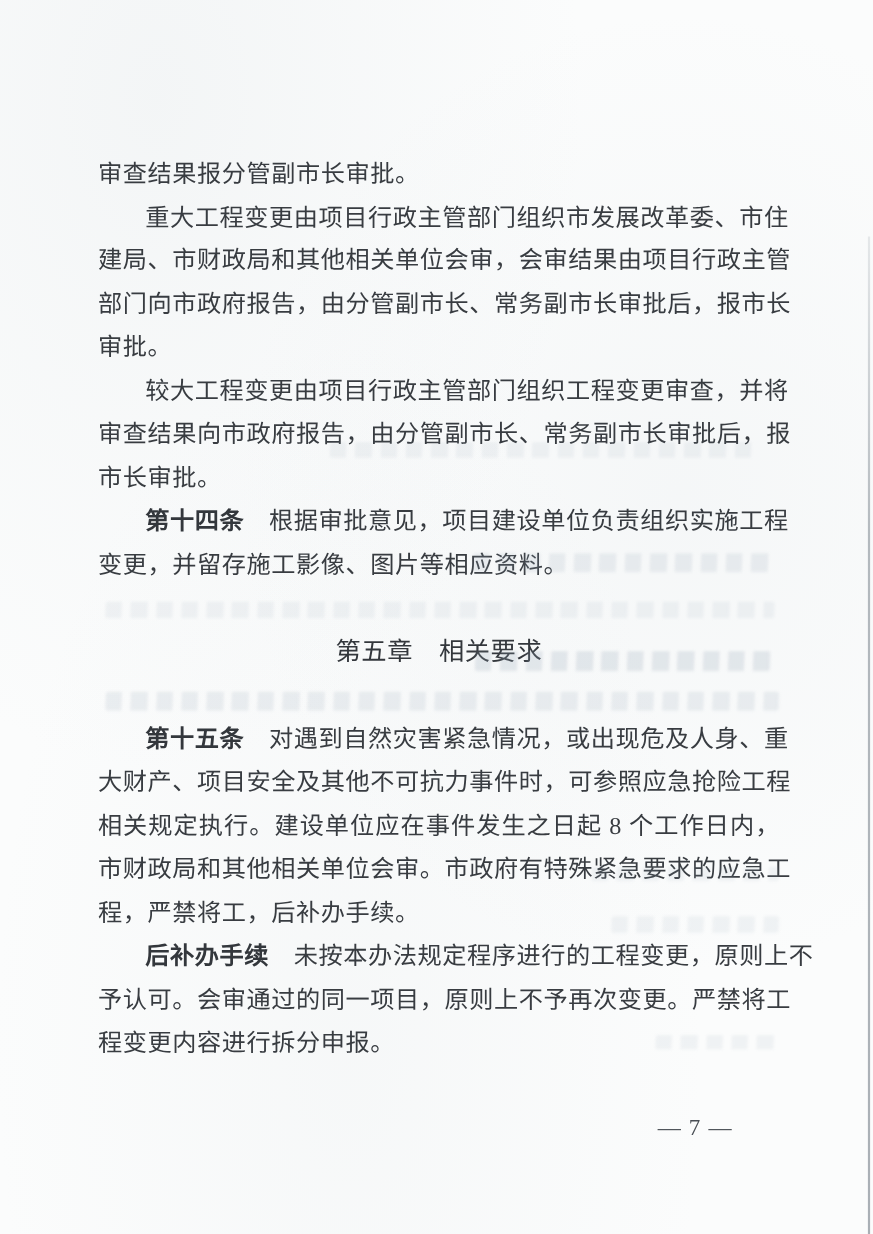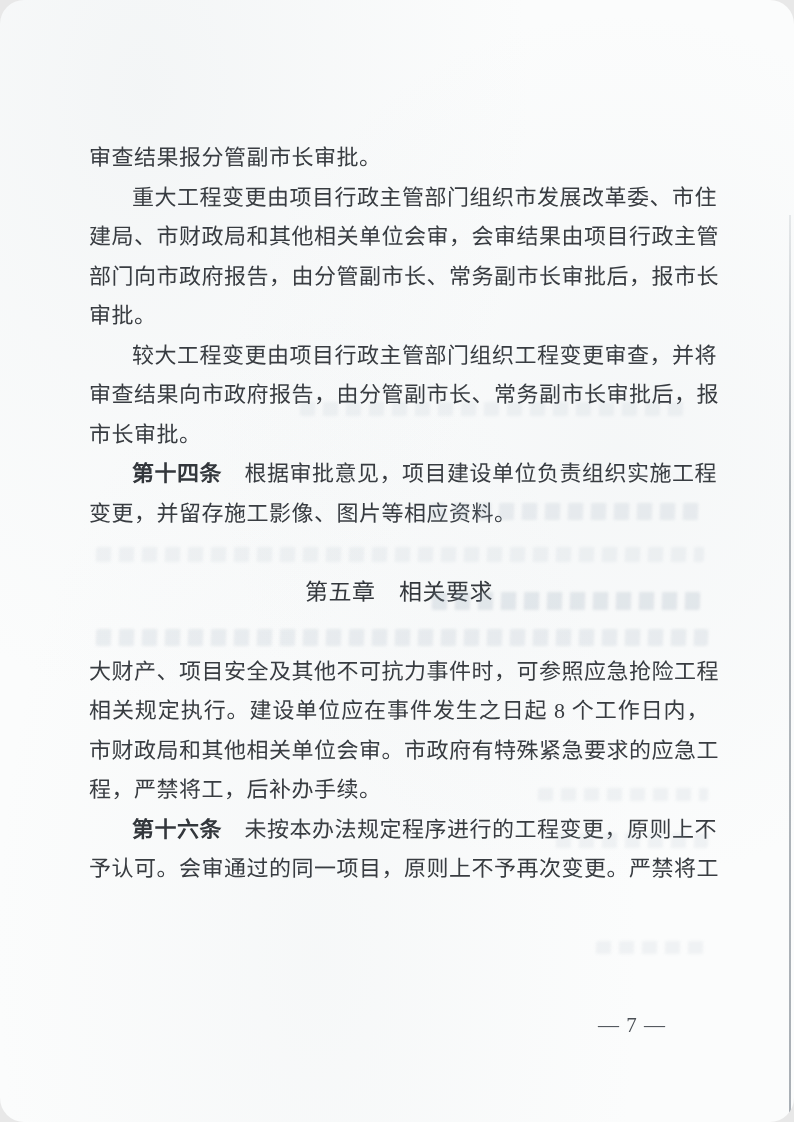--- a/index.html
+++ b/index.html
@@ -8,21 +8,20 @@
     width:794px; height:1122px;
     margin:0 auto;
     overflow:hidden;
     background:
       radial-gradient(ellipse at 18% 8%,  rgba(212,219,223,0.20), transparent 42%),
       radial-gradient(ellipse at 78% 40%, rgba(208,216,221,0.14), transparent 46%),
       radial-gradient(ellipse at 40% 85%, rgba(210,217,221,0.12), transparent 48%),
       #fbfcfc;
     font-family:"Liberation Serif","DejaVu Serif",serif;
     color:#383c41;
-    border-radius:24px;
   }
   .doc-body {
     position:absolute; left:89px; top:138px; width:620px;
   }
   .para { margin:0; }
   .line {
     height:39.5px; line-height:39.5px;
     font-size:22px;
     letter-spacing:0.5px;
     text-align:justify;
@@ -90,28 +89,30 @@
         <div class="line last">市长审批。</div>
       </div>
       <div class="para body">
         <div class="line indent"><span class="lead">第十四条</span>　根据审批意见，项目建设单位负责组织实施工程</div>
         <div class="line last">变更，并留存施工影像、图片等相应资料。</div>
       </div>
       <div class="para chapter-heading">
         <div class="line last">第五章　相关要求</div>
       </div>
       <div class="para body">
+        <div class="line indent"><span class="lead">第十五条</span>　对遇到自然灾害紧急情况，或出现危及人身、重</div>
         <div class="line">大财产、项目安全及其他不可抗力事件时，可参照应急抢险工程</div>
         <div class="line">相关规定执行。建设单位应在事件发生之日起 8 个工作日内，</div>
         <div class="line">市财政局和其他相关单位会审。市政府有特殊紧急要求的应急工</div>
         <div class="line last">程，严禁将工，后补办手续。</div>
       </div>
       <div class="para body">
-        <div class="line indent"><span class="lead">第十六条</span>　未按本办法规定程序进行的工程变更，原则上不</div>
+        <div class="line indent"><span class="lead">后补办手续</span>　未按本办法规定程序进行的工程变更，原则上不</div>
         <div class="line">予认可。会审通过的同一项目，原则上不予再次变更。严禁将工</div>
+        <div class="line last">程变更内容进行拆分申报。</div>
       </div>
     </div>
 
   <div class="page-number">— 7 —</div>
 
   <div class="ghost faint" style="left:300px; top:402px; width:390px; height:14px;"></div>
   <div class="ghost medium" style="left:430px; top:503px; width:275px; height:17px;"></div>
   <div class="ghost faint" style="left:96px;  top:547px; width:608px; height:15px;"></div>
   <div class="ghost strong" style="left:432px; top:592px; width:268px; height:18px;"></div>
   <div class="ghost medium" style="left:96px;  top:629px; width:612px; height:17px;"></div>

